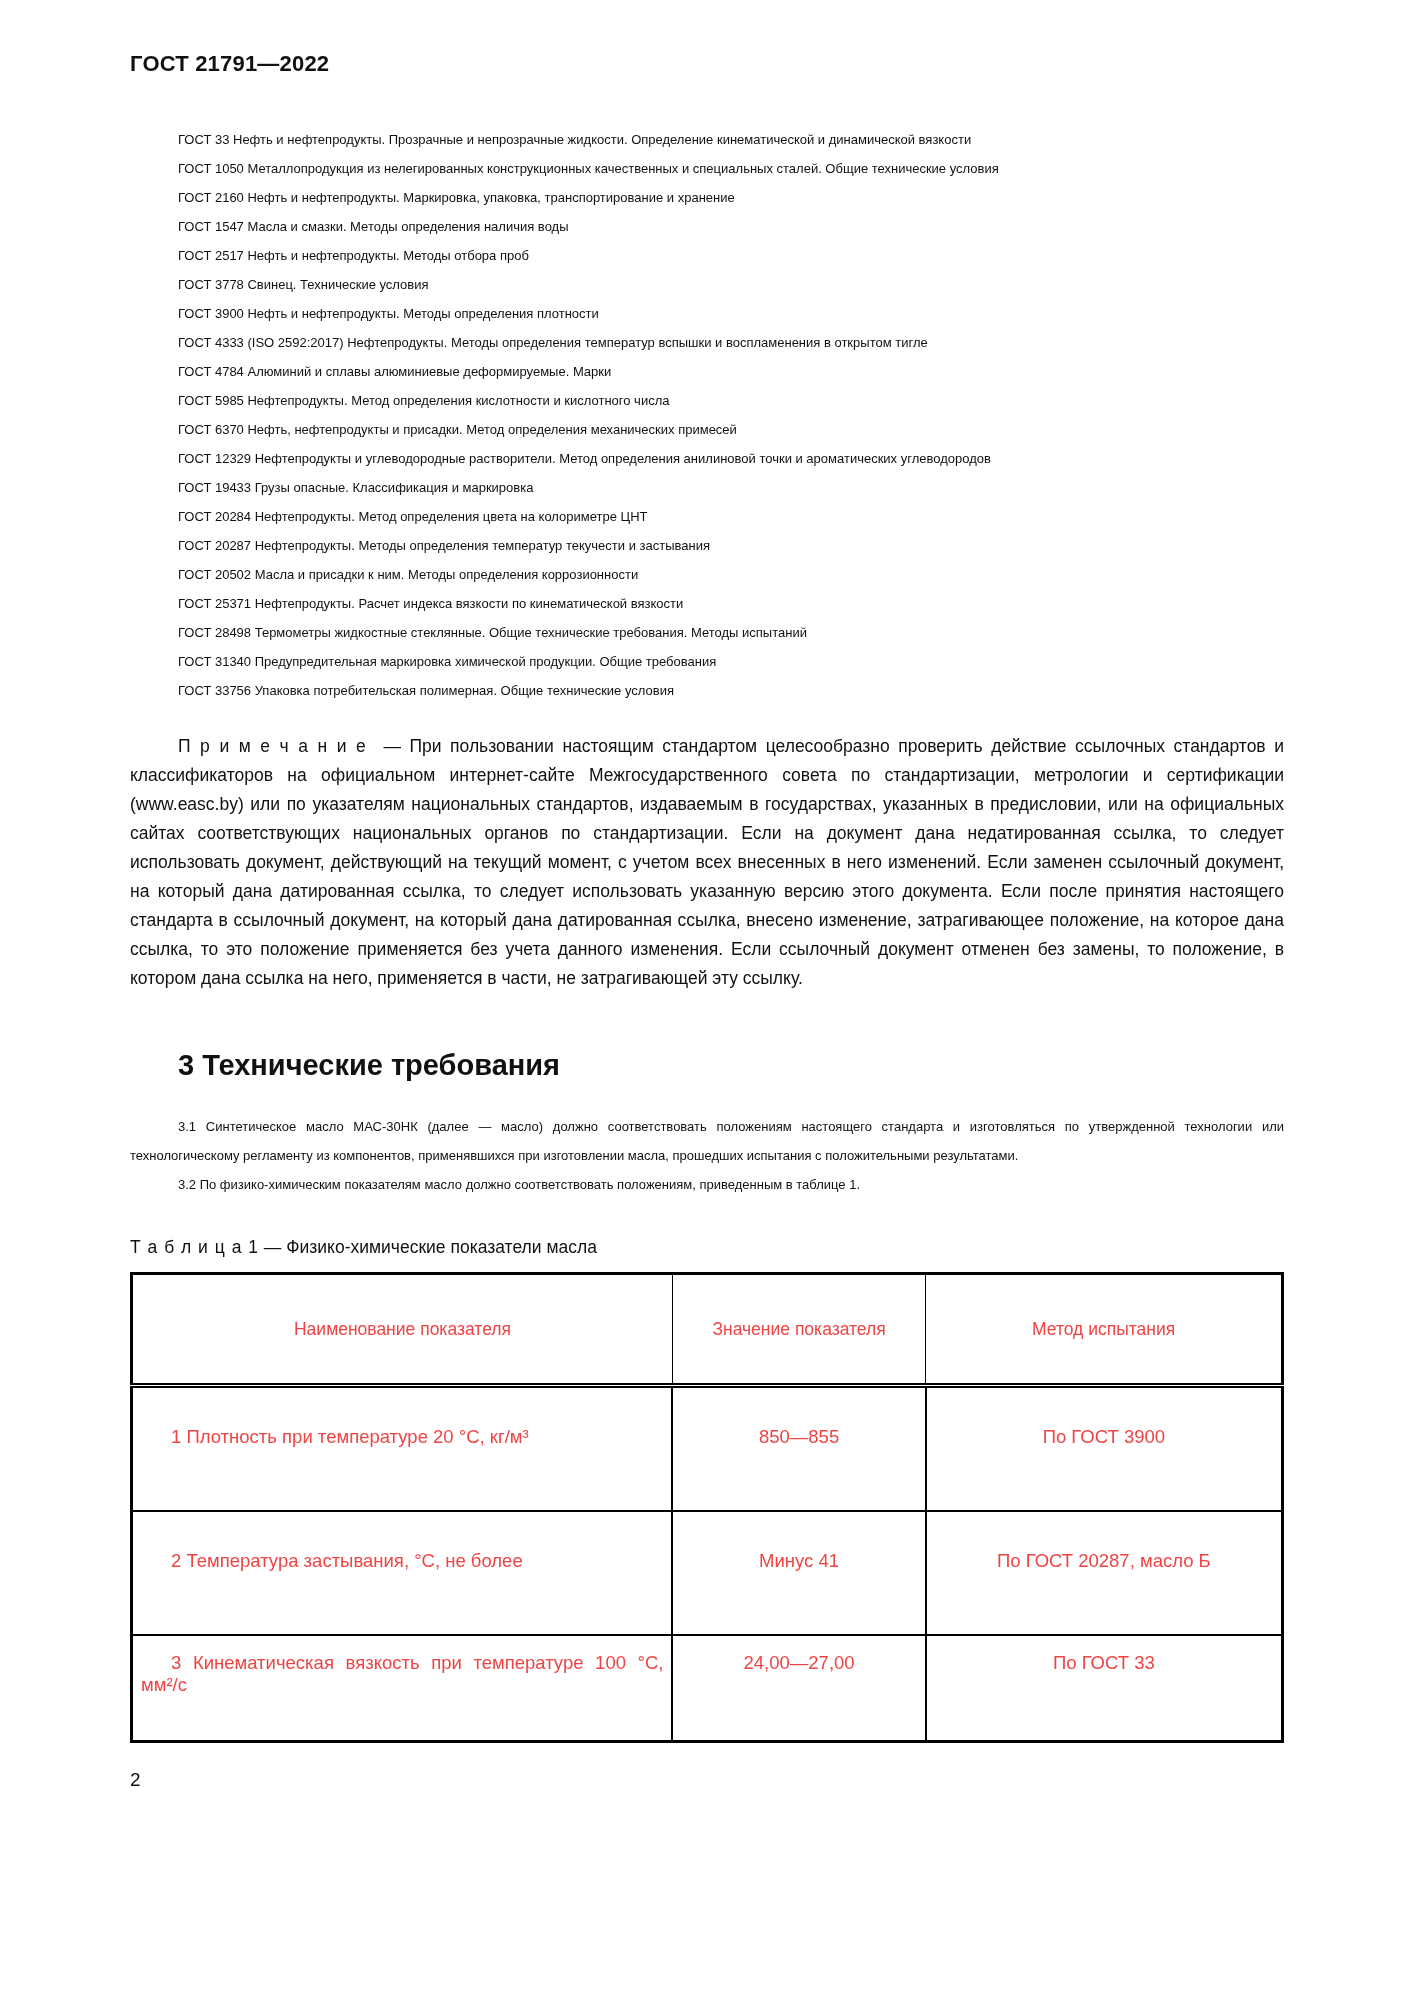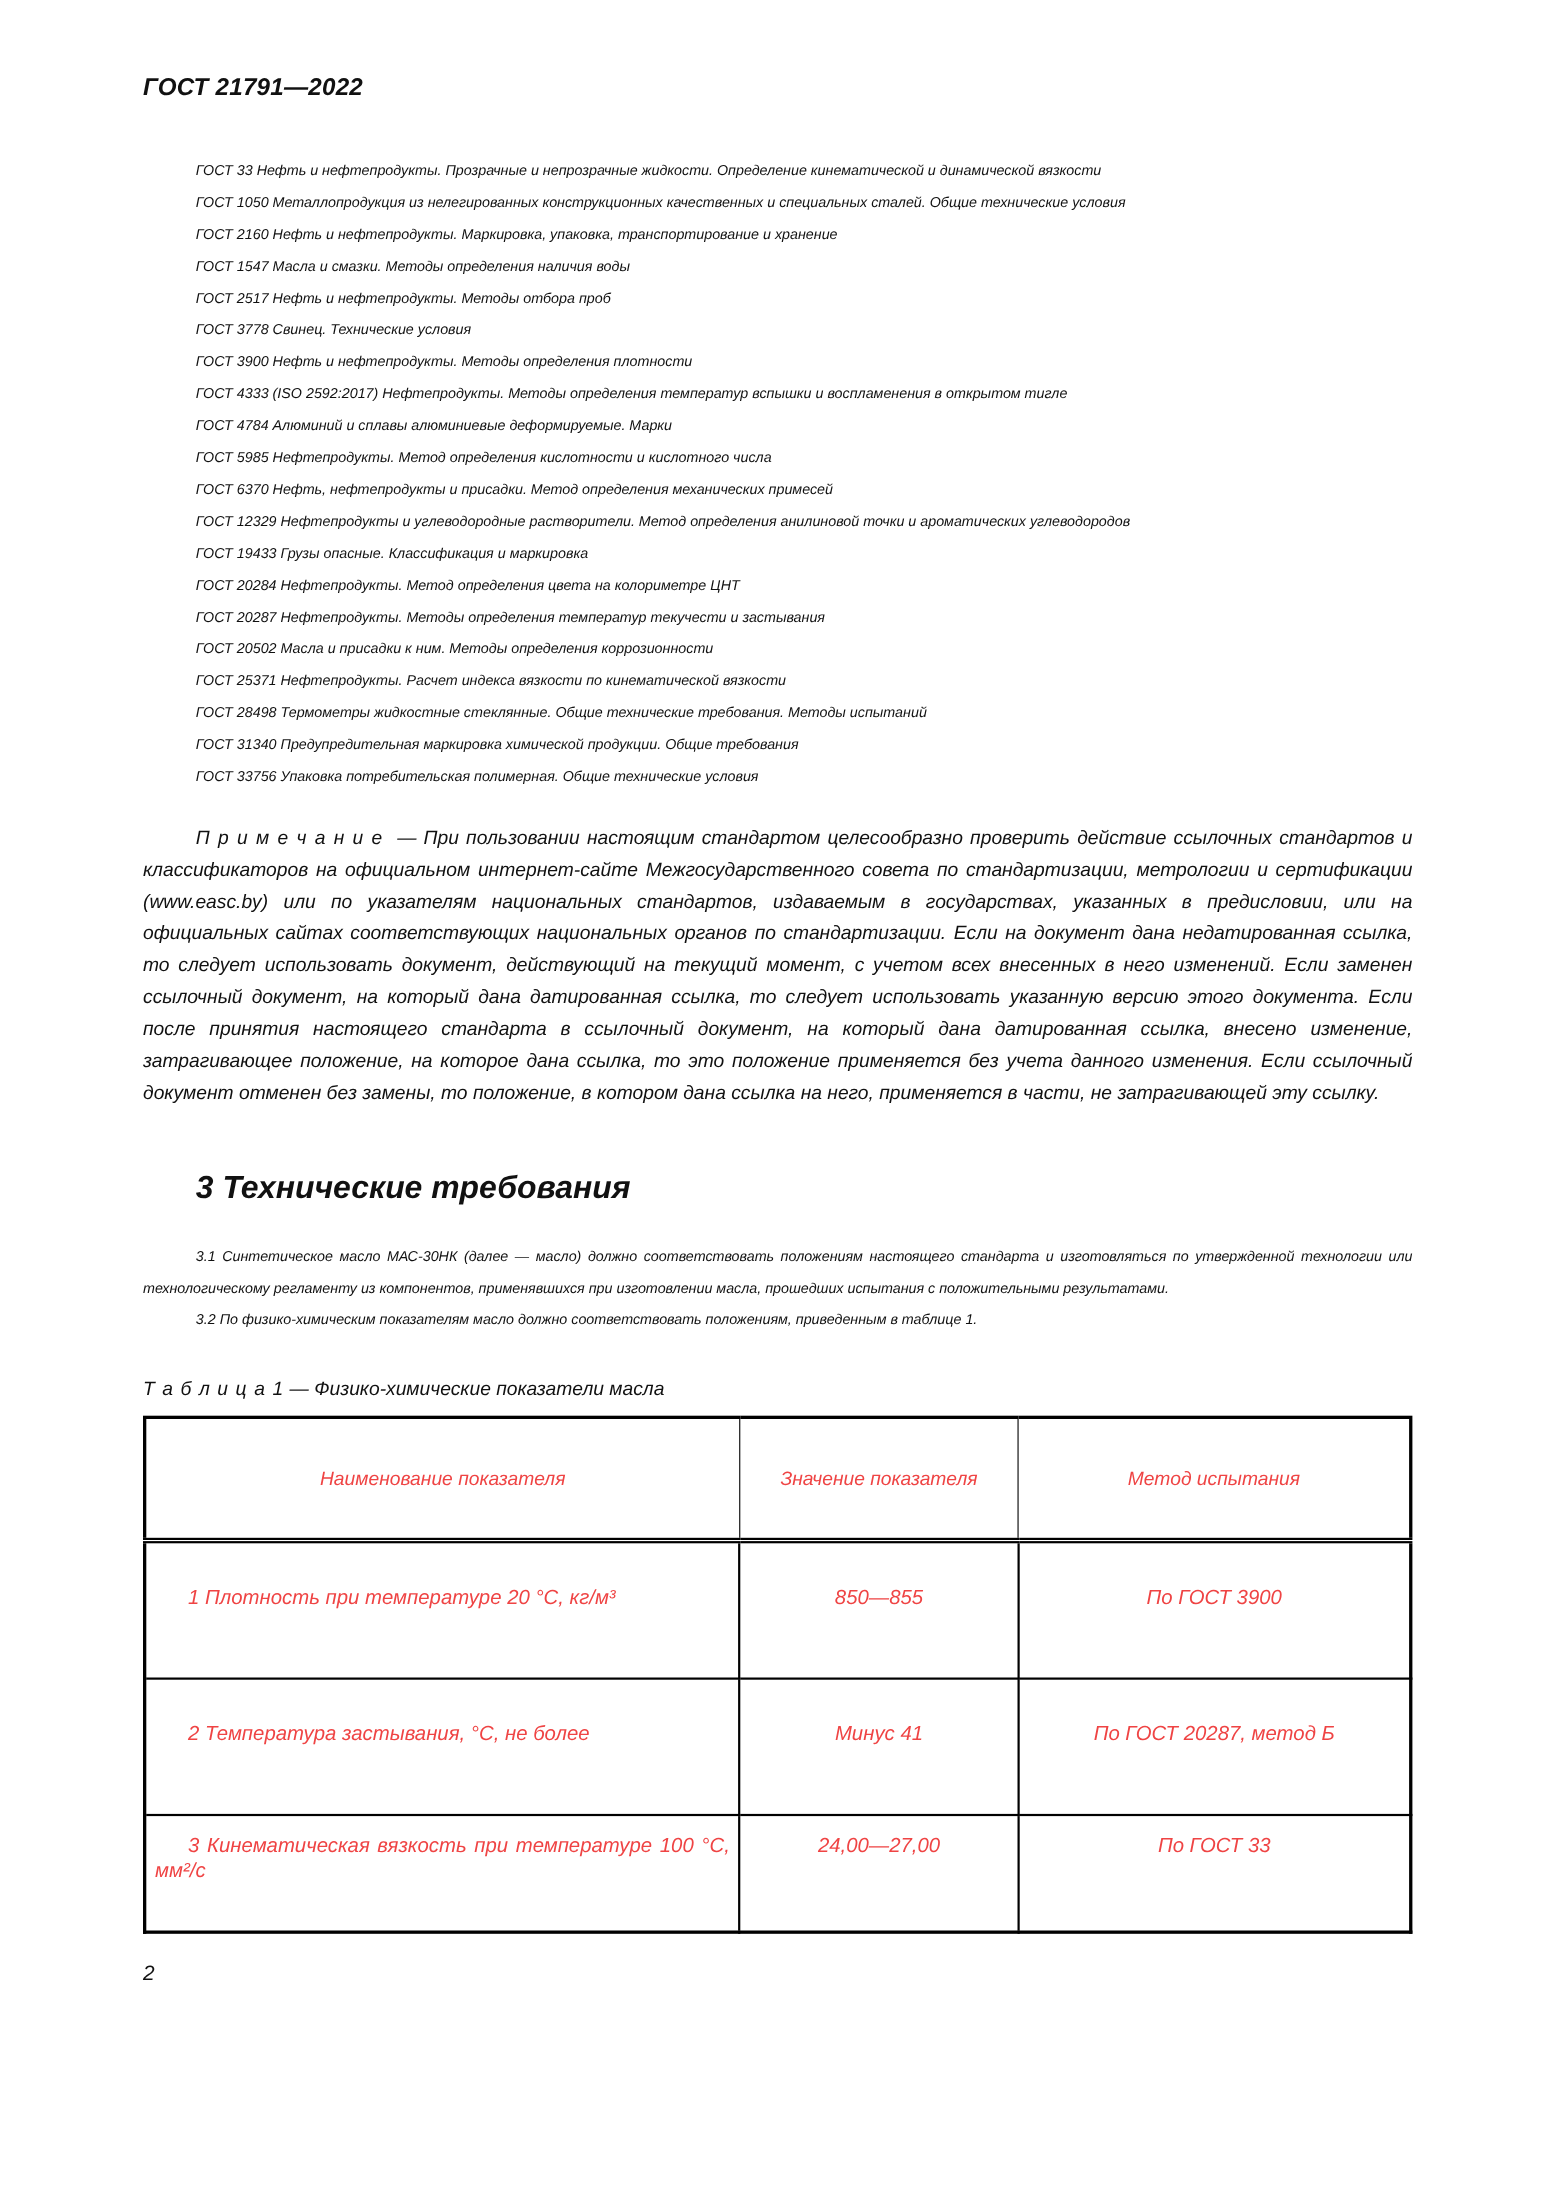--- a/index.html
+++ b/index.html
@@ -3,23 +3,22 @@
 <meta charset="utf-8">
 <style>
   html,body{margin:0;padding:0;background:#ffffff;}
   .page{
     position:relative;
     width:1414px;height:2000px;
     background:#ffffff;
     color:#111;
     font-family:"Liberation Sans", sans-serif;
     box-sizing:border-box;
-    padding:66px 130px 0 130px;
+    padding:51px 130px 0 130px;
     overflow:hidden;
-    font-style:italic;
   }
   .doc-header{
     font-size:22px;font-weight:bold;letter-spacing:0.2px;margin:0 0 48px 0;
   }
   .refs p, .para{
     margin:0;
     font-size:13px;
     line-height:29px;
     text-align:justify;
     text-indent:48px;
@@ -133,21 +132,21 @@
     </thead>
     <tbody>
       <tr class="tall">
         <td class="name">1  Плотность при температуре 20 °С, кг/м³</td>
         <td class="val">850—855</td>
         <td class="method">По ГОСТ 3900</td>
       </tr>
       <tr class="tall">
         <td class="name">2  Температура застывания, °С, не более</td>
         <td class="val">Минус 41</td>
-        <td class="method">По ГОСТ 20287, метод Б</td>
+        <td class="method">По ГОСТ 20287, масло Б</td>
       </tr>
       <tr>
         <td class="name" style="vertical-align:top;padding-top:16px;height:70px;">3  Кинематическая вязкость при температуре 100 °С, мм²/с</td>
         <td class="val" style="vertical-align:top;padding-top:16px;">24,00—27,00</td>
         <td class="method" style="vertical-align:top;padding-top:16px;">По ГОСТ 33</td>
       </tr>
     </tbody>
   </table>
 
   <div class="page-number">2</div>

